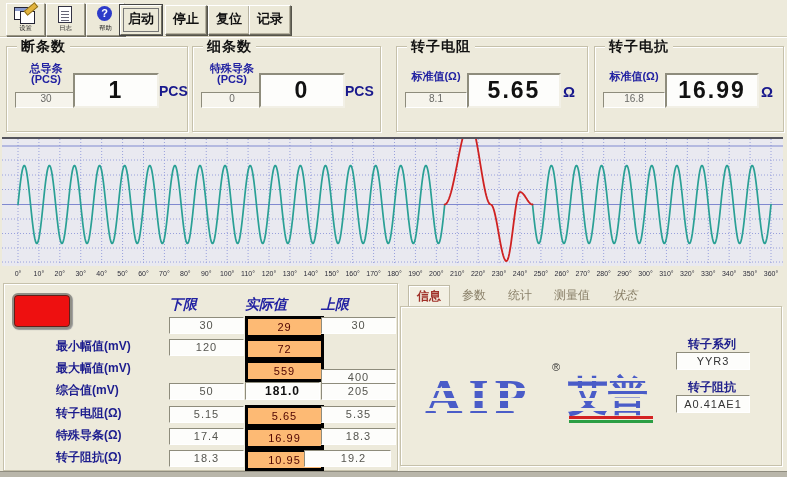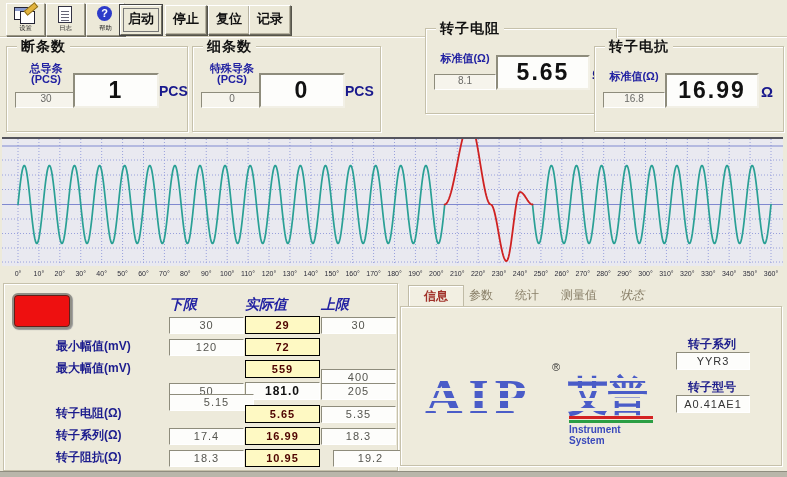--- a/index.html
+++ b/index.html
@@ -60,30 +60,30 @@
   .lamp{position:absolute;left:8px;top:9px;width:56px;height:32px;border-radius:6px;
         border:2px solid #8f8f87;box-shadow:inset 0 0 0 1px #60201a, 1px 1px 1px #999;}
   .res-hdr{position:absolute;width:73px;text-align:left;font-size:14px;font-weight:bold;
            color:#2222a2;top:12px;font-style:italic;}
   .res-label{position:absolute;left:52px;width:115px;font-size:12px;font-weight:bold;
              color:#1c1c8e;line-height:15px;}
   .res-box{position:absolute;width:73px;height:15px;background:#fdfdfb;
            border:1px solid #8e8c7c;border-bottom-color:#fff;border-right-color:#fff;
            font-size:11px;color:#55554f;text-align:center;line-height:15px;letter-spacing:1px;}
   .res-box.actual{height:16px;font-weight:bold;color:#111;font-size:12px;}
-  .res-box.alarm{background:#fef9c3;border:1px solid #000000;color:#4f0400;
-                 font-weight:bold;font-size:11px;}
+  .res-box.alarm{background:#fdba74;border:3px solid #000000;color:#4f0400;
+                 font-weight:normal;font-size:11px;}
 
   
   #info-panel{position:absolute;left:400px;top:285px;width:382px;height:181px;}
   #info-body{position:absolute;left:0;top:21px;width:380px;height:158px;
              border:1px solid #c6c1ab;box-shadow:inset 1px 1px 0 #fff,1px 1px 0 #fff;
              background:#eeebdc;}
   .tab{position:absolute;top:0;height:21px;font-size:12px;text-align:center;
-       line-height:21px;color:#8a8069;cursor:pointer;padding:0 15px;}
+       line-height:21px;color:#8a8069;cursor:pointer;padding:0 8px;}
   .tab.active{background:#f2efe2;border:1px solid #c0bba6;border-bottom:none;
               font-weight:bold;color:#a03028;box-shadow:inset 1px 1px 0 #fff;}
   .logo-wrap{position:absolute;left:24px;top:62px;width:232px;height:64px;color:#4a5cc8;}
   .logo-aip{position:absolute;left:0;top:0;font-size:52px;font-weight:bold;
             letter-spacing:6px;line-height:56px;font-family:"Liberation Serif",serif;
             transform:scaleY(.95);}
   .logo-reg{position:absolute;left:127px;top:-8px;font-size:11px;color:#333;}
   .logo-cn{position:absolute;left:143px;top:4px;font-size:40px;font-weight:bold;line-height:44px;}
   .logo-stripe{position:absolute;left:-2px;width:238px;height:3px;background:#eeebdc;}
   .logo-line-red{position:absolute;left:144px;top:47px;width:84px;height:3px;background:#d42222;}
@@ -139,21 +139,21 @@
         <div class="unit" style="left: 152px; top: 36px; font-size: 14px;">PCS</div>
       </div>
       <div class="groupbox" style="left: 192px; top: 46px; width: 187px; height: 84px;">
         <span class="gb-title">细条数</span>
         <div class="sub-label" style="left: 6px; top: 16px; width: 66px;">特殊导条</div>
         <div class="sub-label" style="left: 6px; top: 27px; width: 66px;">(PCS)</div>
         <div class="sunken" style="left: 8px; top: 45px; width: 60px; height: 14px;">0</div>
         <div class="display" style="left: 66px; top: 26px; width: 82px; height: 31px; line-height: 31px;">0</div>
         <div class="unit" style="left: 152px; top: 36px; font-size: 14px;">PCS</div>
       </div>
-      <div class="groupbox" style="left: 396px; top: 28px; width: 190px; height: 84px; margin-left: 29px;">
+      <div class="groupbox" style="left: 396px; top: 46px; width: 190px; height: 84px;">
         <span class="gb-title">转子电阻</span>
         <div class="sub-label" style="left: 6px; top: 24px; width: 66px;">标准值(Ω)</div>
         <div class="sunken" style="left: 8px; top: 45px; width: 60px; height: 14px;">8.1</div>
         <div class="display" style="left: 70px; top: 26px; width: 90px; height: 31px; line-height: 31px;">5.65</div>
         <div class="unit" style="left: 166px; top: 36px; font-size: 15px;">Ω</div>
       </div>
       <div class="groupbox" style="left: 594px; top: 46px; width: 188px; height: 84px;">
         <span class="gb-title">转子电抗</span>
         <div class="sub-label" style="left: 6px; top: 24px; width: 66px;">标准值(Ω)</div>
         <div class="sunken" style="left: 8px; top: 45px; width: 60px; height: 14px;">16.8</div>
@@ -265,55 +265,55 @@
       <div class="res-hdr" style="left: 317px; top: 12px; width: 73px;">上限</div>
       <div class="res-box" style="left: 165px; top: 33px; width: 73px; height: 15px;">30</div>
       <div class="res-box actual alarm" style="left: 241px; top: 32px; width: 73px; height: 16px; line-height: 16px;">29</div>
       <div class="res-box" style="left: 317px; top: 33px; width: 73px; height: 15px;">30</div>
       <div class="res-label" style="left: 52px; top: 55px; width: 115px; height: 15px;">最小幅值(mV)</div>
       <div class="res-box" style="left: 165px; top: 55px; width: 73px; height: 15px;">120</div>
       <div class="res-box actual alarm" style="left: 241px; top: 54px; width: 73px; height: 16px; line-height: 16px;">72</div>
       <div class="res-label" style="left: 52px; top: 77px; width: 115px; height: 15px;">最大幅值(mV)</div>
       <div class="res-box actual alarm" style="left: 241px; top: 76px; width: 73px; height: 16px; line-height: 16px;">559</div>
       <div class="res-box" style="left: 317px; top: 77px; width: 73px; height: 15px; margin-top: 8px;">400</div>
+      <div class="res-label" style="left: 52px; top: 99px; width: 115px; height: 15px;">综合值(mV)</div>
       <div class="res-box" style="left: 165px; top: 99px; width: 73px; height: 15px;">50</div>
       <div class="res-box actual" style="left: 241px; top: 98px; width: 73px; height: 16px; line-height: 16px;">181.0</div>
       <div class="res-box" style="left: 317px; top: 99px; width: 73px; height: 15px;">205</div>
       <div class="res-label" style="left: 52px; top: 122px; width: 115px; height: 15px;">转子电阻(Ω)</div>
-      <div class="res-box" style="left: 165px; top: 110px; width: 73px; height: 15px; padding-left: 10px;">5.15</div>
+      <div class="res-box" style="left: 165px; top: 122px; width: 73px; height: 15px;">5.15</div>
       <div class="res-box actual alarm" style="left: 241px; top: 121px; width: 73px; height: 16px; line-height: 16px;">5.65</div>
       <div class="res-box" style="left: 317px; top: 122px; width: 73px; height: 15px;">5.35</div>
-      <div class="res-label" style="left: 52px; top: 144px; width: 115px; height: 15px;">转子系列(Ω)</div>
+      <div class="res-label" style="left: 52px; top: 144px; width: 115px; height: 15px;">特殊导条(Ω)</div>
       <div class="res-box" style="left: 165px; top: 144px; width: 73px; height: 15px;">17.4</div>
       <div class="res-box actual alarm" style="left: 241px; top: 143px; width: 73px; height: 16px; line-height: 16px;">16.99</div>
       <div class="res-box" style="left: 317px; top: 144px; width: 73px; height: 15px;">18.3</div>
       <div class="res-label" style="left: 52px; top: 166px; width: 115px; height: 15px;">转子阻抗(Ω)</div>
       <div class="res-box" style="left: 165px; top: 166px; width: 73px; height: 15px;">18.3</div>
       <div class="res-box actual alarm" style="left: 241px; top: 165px; width: 73px; height: 16px; line-height: 16px;">10.95</div>
-      <div class="res-box" style="left: 329px; top: 166px; width: 73px; height: 15px;">19.2</div>
+      <div class="res-box" style="left: 300px; top: 166px; width: 73px; height: 15px; padding-left: 12px;">19.2</div>
     </div>
   <div id="info-panel">
       <div class="tab active" style="left: 8px;">信息</div>
       <div class="tab" style="left: 54px;">参数</div>
       <div class="tab" style="left: 100px;">统计</div>
       <div class="tab" style="left: 146px;">测量值</div>
       <div class="tab" style="left: 205px; font-style: italic;">状态</div>
       <div id="info-body">
         <div class="logo-wrap">
           <div class="logo-aip">AIP</div>
           <div class="logo-reg">®</div>
           <div class="logo-cn">艾普</div>
           <div class="logo-stripe" style="top: 9px;"></div>
           <div class="logo-stripe" style="top: 19px;"></div>
           <div class="logo-stripe" style="top: 29px;"></div>
           <div class="logo-stripe" style="top: 39px;"></div>
           <div class="logo-line-red"></div>
           <div class="logo-line-green"></div>
-          <div class="logo-sub">Instrument System</div>
         </div>
         <div class="info-field-label" style="left: 273px; top: 29px; width: 76px;">转子系列</div>
         <div class="info-field-box" style="left: 275px; top: 45px; width: 72px; height: 16px;">YYR3</div>
-        <div class="info-field-label" style="left: 273px; top: 72px; width: 76px;">转子型号</div>
+        <div class="info-field-label" style="left: 273px; top: 72px; width: 76px;">转子阻抗</div>
         <div class="info-field-box" style="left: 275px; top: 88px; width: 72px; height: 16px;">A0.41AE1</div>
       </div>
     </div>
   <div id="bottom-strip"></div>
 </div>
 
 </body></html>

